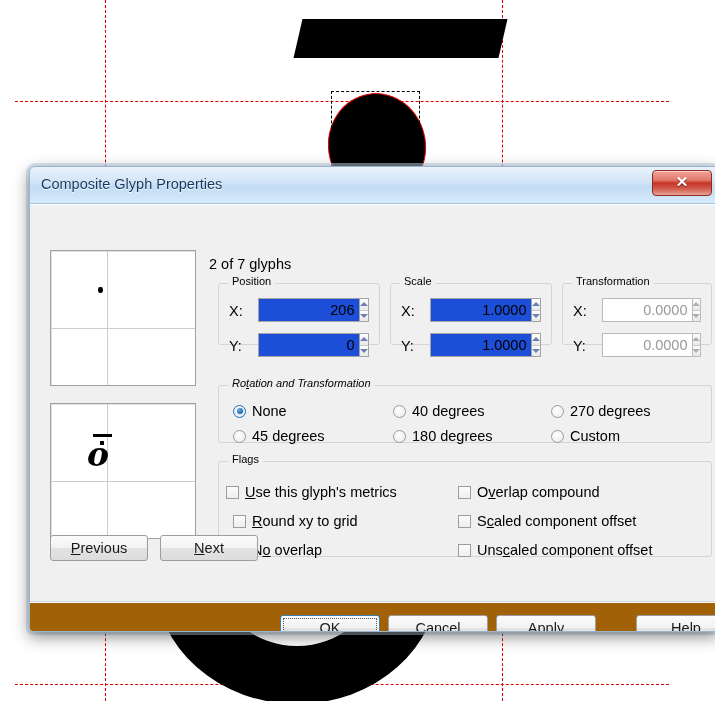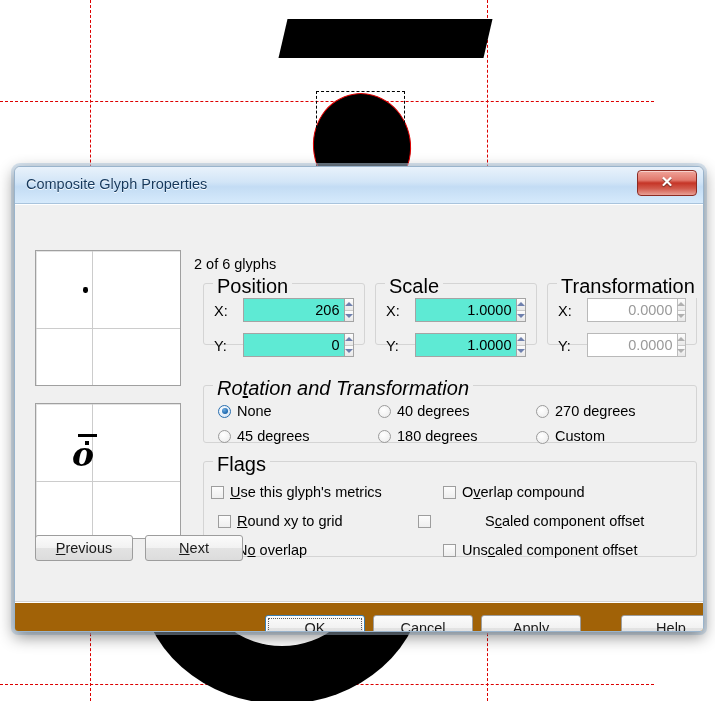--- a/index.html
+++ b/index.html
@@ -11,20 +11,21 @@
     height: 701px;
     overflow: hidden;
     font-family: "Liberation Sans", sans-serif;
     background: #ffffff;
   }
   #root {
     position: relative;
     width: 654px;
     height: 701px;
     background: #ffffff;
+    margin-left: 15px;
   }
 
   
   .editor-canvas {
     position: absolute;
     inset: 0;
     background: #ffffff;
     overflow: hidden;
   }
   .guide-v {
@@ -244,21 +245,21 @@
     border-radius: 3px;
     box-sizing: border-box;
     background: transparent;
   }
   .group-title {
     position: absolute;
     top: -9px;
     left: 9px;
     padding: 0 4px;
     background: #f0f0f0;
-    font-size: 20px;
+    font-size: 11px;
     color: #000000;
     white-space: nowrap;
   }
   .grp-position   { left: 188px; top: 78px;  width: 162px; height: 62px; }
   .grp-scale      { left: 360px; top: 78px;  width: 162px; height: 62px; }
   .grp-transform  { left: 532px; top: 78px;  width: 150px; height: 62px; }
   .grp-rotation   { left: 188px; top: 180px; width: 494px; height: 58px; font-style: italic; }
   .grp-flags      { left: 188px; top: 256px; width: 494px; height: 96px; }
 
   
@@ -273,21 +274,21 @@
     display: flex;
     align-items: stretch;
   }
   .spin input {
     flex: 1 1 auto;
     min-width: 0;
     height: 24px;
     box-sizing: border-box;
     border: 1px solid #a4a4a4;
     border-right: none;
-    background: #5eead4;
+    background: #1d4ed8;
     font-family: "Liberation Sans", sans-serif;
     font-size: 14.5px;
     color: #000000;
     text-align: right;
     padding: 0 4px 0 2px;
     outline: none;
   }
   .spin.disabled input {
     color: #9a9a9a;
     border-color: #b9b9b9;
@@ -433,21 +434,21 @@
       </div>
 
       <div class="preview preview-bottom">
         <div class="pv-v" style="left:56px;"></div>
         <div class="pv-h" style="top:77px;"></div>
         <div class="pv-glyph">o</div>
         <div class="pv-macron"></div>
         <div class="pv-inner-dot"></div>
       </div>
 
-      <div class="hdr-count">2 of 6 glyphs</div>
+      <div class="hdr-count">2 of 7 glyphs</div>
 
       <div class="group grp-position">
         <div class="group-title">Position</div>
       </div>
       <div class="field-label" style="left:199px; top:98px;">X:</div>
       <div class="spin" style="left:228px; top:93px; width:111px;">
         <input value="206" style="">
         <div class="spin-buttons">
           <div class="spin-up"></div>
           <div class="spin-down"></div>
@@ -518,21 +519,21 @@
         <span>270 degrees</span>
       </div>
       <div class="opt" style="left:203px; top:223px;">
         <span class="radio"></span>
         <span>45 degrees</span>
       </div>
       <div class="opt" style="left:363px; top:223px;">
         <span class="radio"></span>
         <span>180 degrees</span>
       </div>
-      <div class="opt" style="left:521px; top:223px;align-items:flex-end;">
+      <div class="opt" style="left:521px; top:223px;">
         <span class="radio"></span>
         <span>Custom</span>
       </div>
 
       <div class="group grp-flags">
         <div class="group-title">Flags</div>
       </div>
       <div class="opt" style="left:196px; top:279px;">
         <span class="checkbox"></span>
         <span><span class="mn">U</span>se this <span class="mn">g</span>lyph's metrics</span>
@@ -542,21 +543,21 @@
         <span><span class="mn">R</span>ound xy to grid</span>
       </div>
       <div class="opt" style="left:203px; top:337px;">
         <span class="checkbox"></span>
         <span>N<span class="mn">o</span> overlap</span>
       </div>
       <div class="opt" style="left:428px; top:279px;">
         <span class="checkbox"></span>
         <span>O<span class="mn">v</span>erlap compound</span>
       </div>
-      <div class="opt" style="left:403px; top:308px;gap:48px;">
+      <div class="opt" style="left:428px; top:308px;">
         <span class="checkbox"></span>
         <span>S<span class="mn">c</span>aled component offset</span>
       </div>
       <div class="opt" style="left:428px; top:337px;">
         <span class="checkbox"></span>
         <span>Uns<span class="mn">c</span>aled component offset</span>
       </div>
 
       <button class="btn btn-previous"><span class="mn">P</span>revious</button>
       <button class="btn btn-next"><span class="mn">N</span>ext</button>

